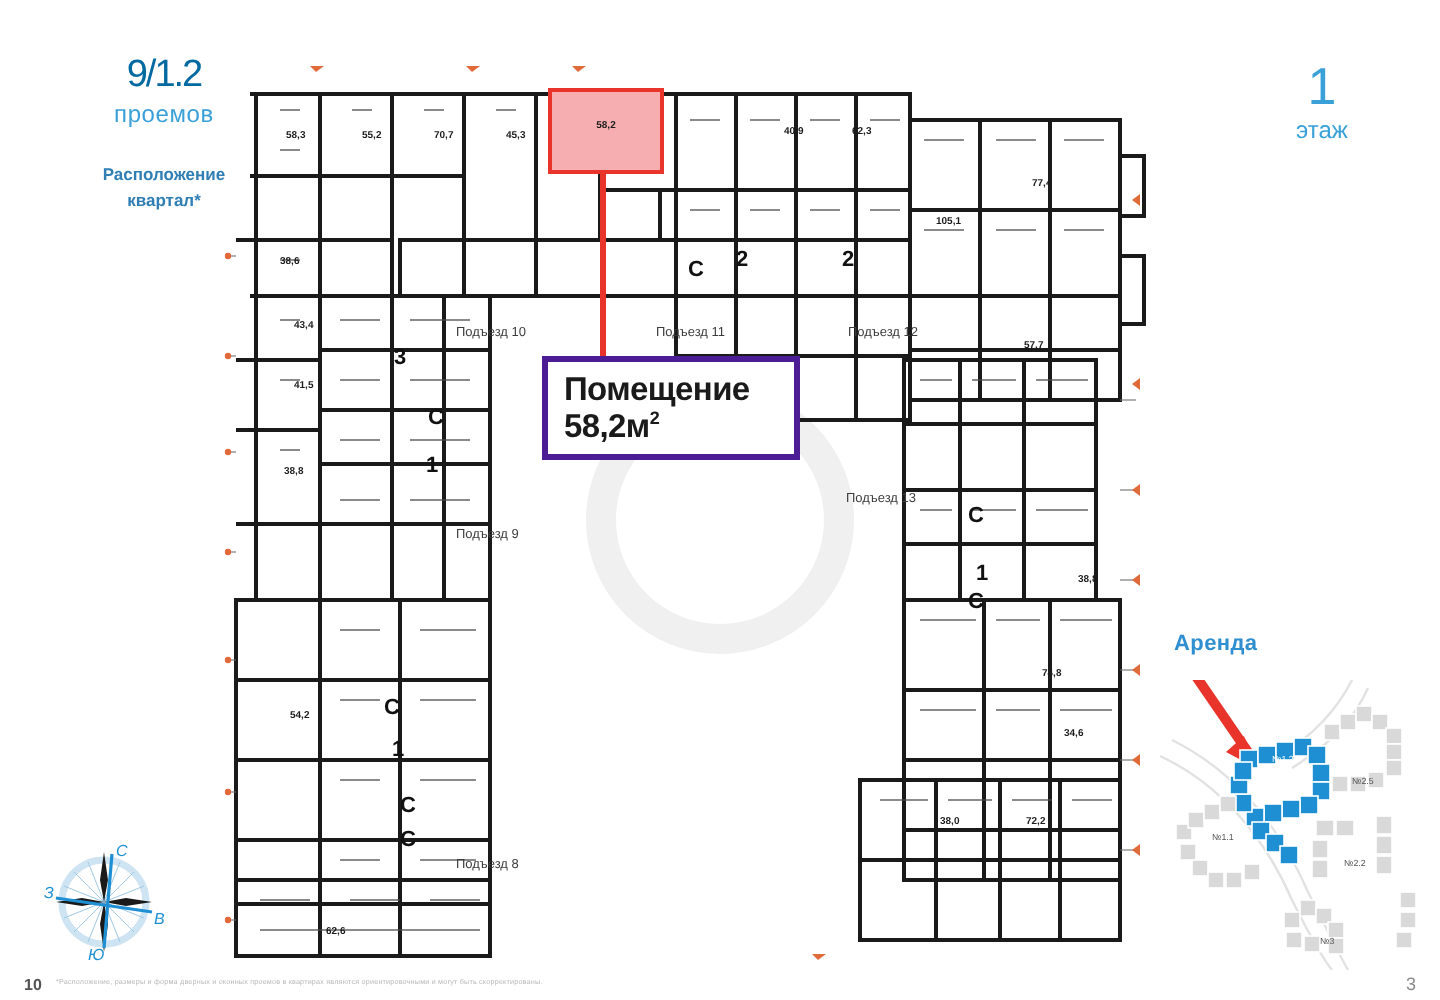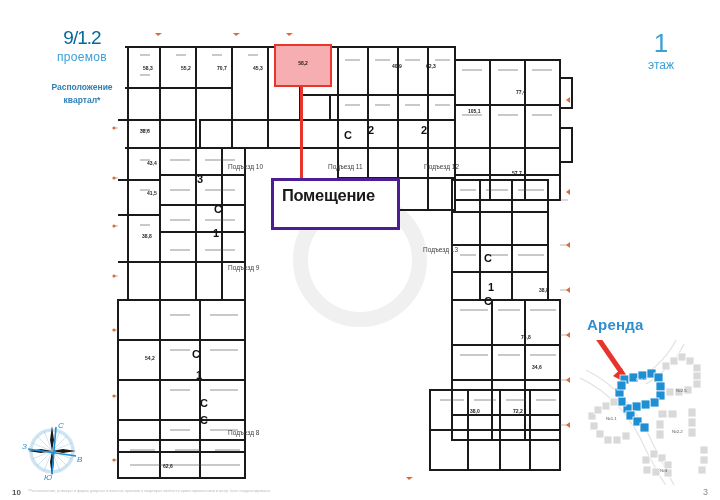--- a/index.html
+++ b/index.html
@@ -55,21 +55,21 @@
   .callout .c1{font-size:16.5px;font-weight:700;line-height:1.12;letter-spacing:-.3px;}
   .callout .c2{font-size:16.5px;font-weight:700;line-height:1.12;letter-spacing:-.3px;}
   .callout .c2 sup{font-size:9px;vertical-align:super;}
 
   
   .ent{position:absolute;font-size:6.5px;color:#3d3d3d;white-space:nowrap;}
 
   
   .arenda{
     position:absolute;left:587px;top:316px;
-    font-size:15px;font-weight:700;color:#2f8fd0;letter-spacing:.2px;
+    font-size:11px;font-weight:700;color:#2f8fd0;letter-spacing:.2px;
   }
 
   
   #sitemap{position:absolute;left:580px;top:340px;width:140px;height:145px;}
 
   
   #compass{position:absolute;left:14px;top:418px;width:76px;height:66px;}
 
   
   .foot-num{position:absolute;left:12px;top:488px;font-size:8px;font-weight:700;color:#555;}
@@ -204,20 +204,23 @@
       <polygon points="409,480 413,477 406,477"></polygon>
     </g>
   </svg>
 
   <div class="hl-unit"></div>
   <div class="hl-unit-lbl">58,2</div>
 
   <div class="leader"></div>
   <div class="callout">
     <div class="c1">Помещение</div>
+    <div class="c2">
+      <span>58,2</span><span>м</span><sup>2</sup>
+    </div>
   </div>
 
   <div id="entrance-layer">
       <div class="ent" style="left: 228px; top: 163px;">Подъезд 10</div>
       <div class="ent" style="left: 328px; top: 163px;">Подъезд 11</div>
       <div class="ent" style="left: 424px; top: 163px;">Подъезд 12</div>
       <div class="ent" style="left: 423px; top: 246px;">Подъезд 13</div>
       <div class="ent" style="left: 228px; top: 264px;">Подъезд 9</div>
       <div class="ent" style="left: 228px; top: 429px;">Подъезд 8</div>
     </div>

